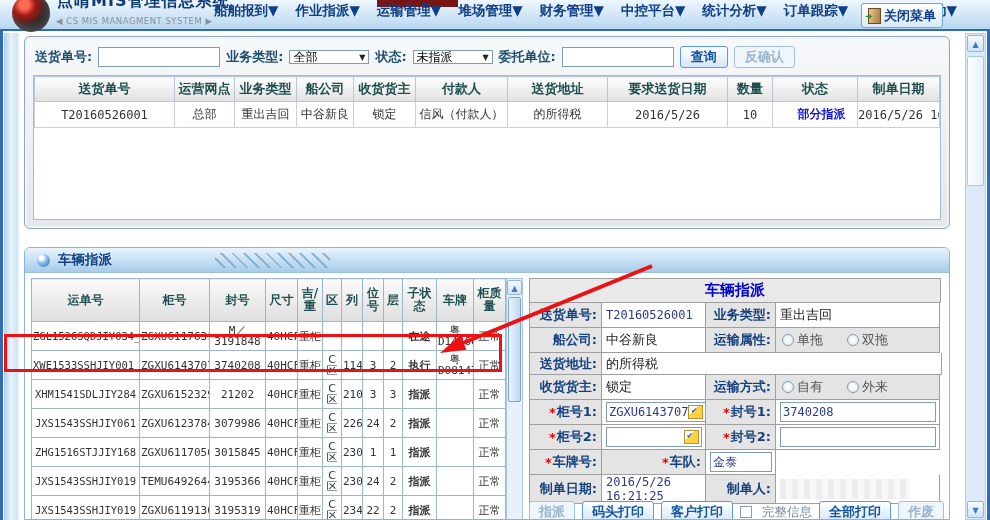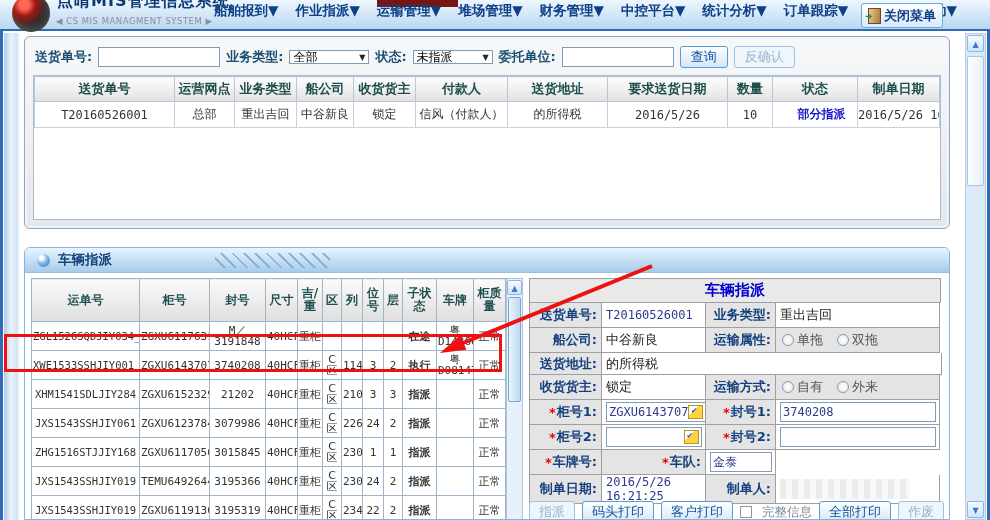--- a/index.html
+++ b/index.html
@@ -47,21 +47,21 @@
                   box-shadow:inset 0 0 0 2px #eef4fa; }
   .filter-bar { position:absolute; left:10px; top:7px; right:10px; height:26px; display:flex; align-items:center; gap:6px; }
   .f-label { font-size:13px; font-weight:bold; color:#1b4f72; white-space:nowrap; }
   .f-input { height:20px; border:1px solid #7f9db9; background:#fff; font-size:12px; padding:0 3px;
              font-family:"DejaVu Sans Mono","Liberation Mono",monospace; }
   .f-input.w1 { width:122px; } .f-input.w2 { width:112px; }
   .f-select { width:80px; height:14px; border:1px solid #7f9db9; background:#fff; display:flex; align-items:center;
               justify-content:space-between; font-size:12px; padding:0 3px; }
   .f-select .car { font-size:8px; color:#222; }
   .btn { height:22px; padding:0 10px; background:linear-gradient(#feffff,#d5e6f6); border:1px solid #5d9bd3;
-         border-radius:3px; font-size:13px; font-weight:normal; color:#1455a0; }
+         border-radius:3px; font-size:13px; font-weight:bold; color:#1455a0; }
   .btn.disabled { border-color:#9fc0de; color:#9ab4cf; background:#eef5fb; }
   .orders-wrap { position:absolute; left:8px; top:38px; right:8px; bottom:8px; background:#fff; border:1px solid #a9bccd; }
   table { border-collapse:collapse; table-layout:fixed; }
   .orders-table { width:100%; }
   .orders-table th { background:linear-gradient(#fdfdfd,#e2e2e2); color:var(--teal); font-size:13px; font-weight:bold;
                      height:25px; border:1px solid #b8c8da; }
   .orders-table td { height:26px; border:1px solid #c4d2e0; font-size:12px; color:#333; text-align:center;
                      overflow:hidden; white-space:nowrap; }
 
   
@@ -99,21 +99,21 @@
                          background:linear-gradient(90deg,#eaf4fd,#bed9f0); border:1px solid #79a6cf; border-radius:2px; }
 
   
   .vform { position:absolute; left:504px; top:30px; width:412px; font-size:13px; border-top:1px solid #9f9f9f; border-left:1px solid #9f9f9f; }
   .frow { display:grid; grid-template-columns:72px 104px 70px 164px; }
   .fcell { border-right:1px solid #9f9f9f; border-bottom:1px solid #9f9f9f; display:flex; align-items:center; min-height:25px; }
   .fcell.lab { background:#e4e4e4; justify-content:flex-end; padding-right:4px; font-weight:bold;
                color:var(--label-navy); white-space:nowrap; }
   .fcell.val { background:#fff; padding-left:4px; color:#222; overflow:hidden; }
   .fcell.val.mono { font-family:"DejaVu Sans Mono","Liberation Mono",monospace; color:#2b3a8c; font-size:12px; }
-  .fcell.gr { background:#e4e4e4; padding-left:6px; gap:14px; color:#555; }
+  .fcell.gr { background:#e4e4e4; padding-left:6px; gap:24px; color:#555; }
   .ftitle { border-right:1px solid #9f9f9f; border-bottom:1px solid #9f9f9f; background:#e9e9e9; height:24px;
             display:flex; align-items:center; justify-content:center; font-size:15px; font-weight:bold; color:var(--title-blue); }
   .req { color:#e00; margin-right:1px; }
   .inbox { flex:1; height:20px; margin:2px 3px 2px 0; border:1px solid #7f9db9; background:#fff;
            display:flex; align-items:center; padding:0 2px; font-size:12px;
            font-family:"DejaVu Sans Mono","Liberation Mono",monospace; color:#2b3a8c; }
   .picker-icon { width:15px; height:14px; margin-left:auto; border:1px solid #b8952f;
                  background:linear-gradient(135deg,#ffffff 40%,#ffd23e 40%); position:relative; flex:none; }
   .picker-icon::after { content:"✔"; position:absolute; left:2px; top:-1px; font-size:9px; color:#2255cc; }
   .radio { width:12px; height:12px; border-radius:50%; border:1px solid #8a9aa8; background:radial-gradient(#fff,#dfe6ec);

